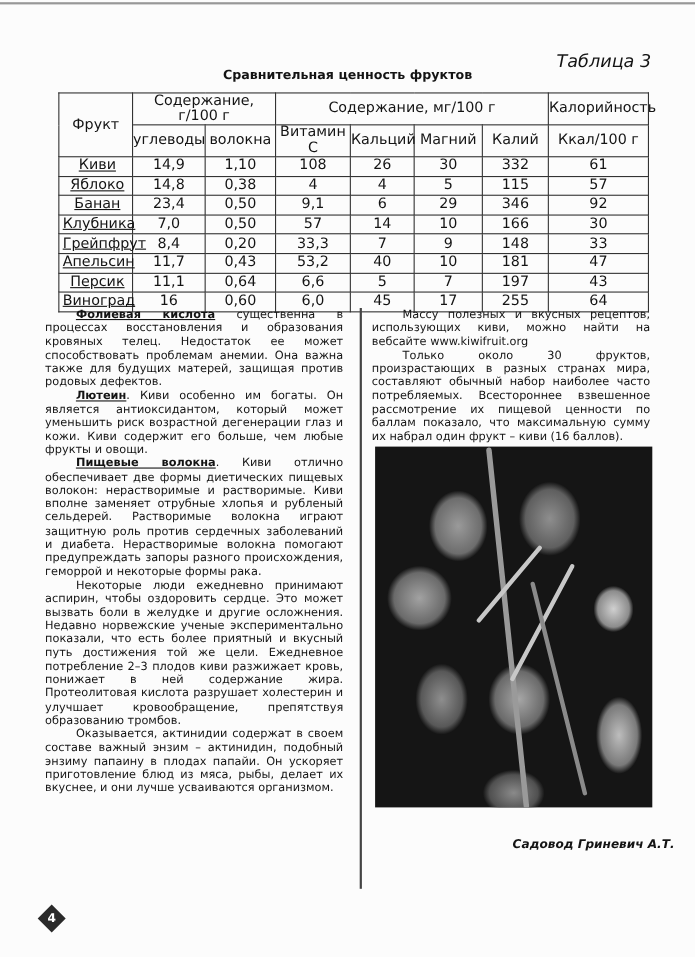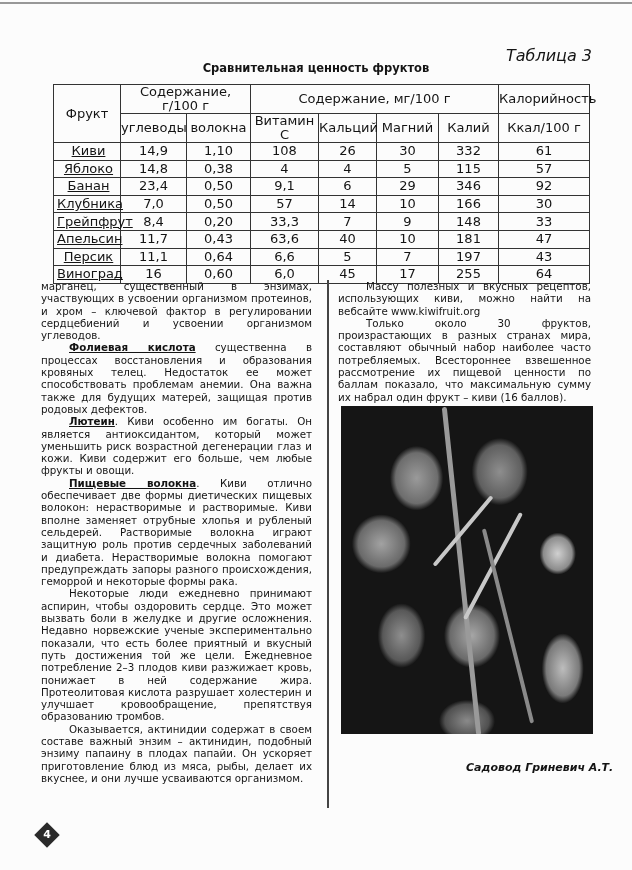--- a/index.html
+++ b/index.html
@@ -131,21 +131,21 @@
         <td>33,3</td>
         <td>7</td>
         <td>9</td>
         <td>148</td>
         <td>33</td>
       </tr>
       <tr>
         <td class="name">Апельсин</td>
         <td>11,7</td>
         <td>0,43</td>
-        <td>63,6</td>
+        <td>53,2</td>
         <td>40</td>
         <td>10</td>
         <td>181</td>
         <td>47</td>
       </tr>
       <tr>
         <td class="name">Персик</td>
         <td>11,1</td>
         <td>0,64</td>
         <td>6,6</td>
@@ -161,21 +161,20 @@
         <td>6,0</td>
         <td>45</td>
         <td>17</td>
         <td>255</td>
         <td>64</td>
       </tr>
     </tbody>
 </table>
 
 <div class="col" id="left-col">
-  <p>марганец, существенный в энзимах, участвующих в усвоении организмом протеинов, и хром – ключевой фактор в регулировании сердцебиений и усвоении организмом углеводов.</p>
   <p class="ind"><span class="head">Фолиевая кислота</span><span> существенна в процессах восстановления и образования кровяных телец. Недостаток ее может способствовать проблемам анемии. Она важна также для будущих матерей, защищая против родовых дефектов.</span></p>
   <p class="ind"><span class="head">Лютеин</span><span>. Киви особенно им богаты. Он является антиоксидантом, который может уменьшить риск возрастной дегенерации глаз и кожи. Киви содержит его больше, чем любые фрукты и овощи.</span></p>
   <p class="ind"><span class="head">Пищевые волокна</span><span>. Киви отлично обеспечивает две формы диетических пищевых волокон: нерастворимые и растворимые. Киви вполне заменяет отрубные хлопья и рубленый сельдерей. Растворимые волокна играют защитную роль против сердечных заболеваний и диабета. Нерастворимые волокна помогают предупреждать запоры разного происхождения, геморрой и некоторые формы рака.</span></p>
   <p class="ind">Некоторые люди ежедневно принимают аспирин, чтобы оздоровить сердце. Это может вызвать боли в желудке и другие осложнения. Недавно норвежские ученые экспериментально показали, что есть более приятный и вкусный путь достижения той же цели. Ежедневное потребление 2–3 плодов киви разжижает кровь, понижает в ней содержание жира. Протеолитовая кислота разрушает холестерин и улучшает кровообращение, препятствуя образованию тромбов.</p>
   <p class="ind">Оказывается, актинидии содержат в своем составе важный энзим – актинидин, подобный энзиму папаину в плодах папайи. Он ускоряет приготовление блюд из мяса, рыбы, делает их вкуснее, и они лучше усваиваются организмом.</p>
 </div>
 
 <div class="vrule"></div>
 
 <div class="col" id="right-col">

